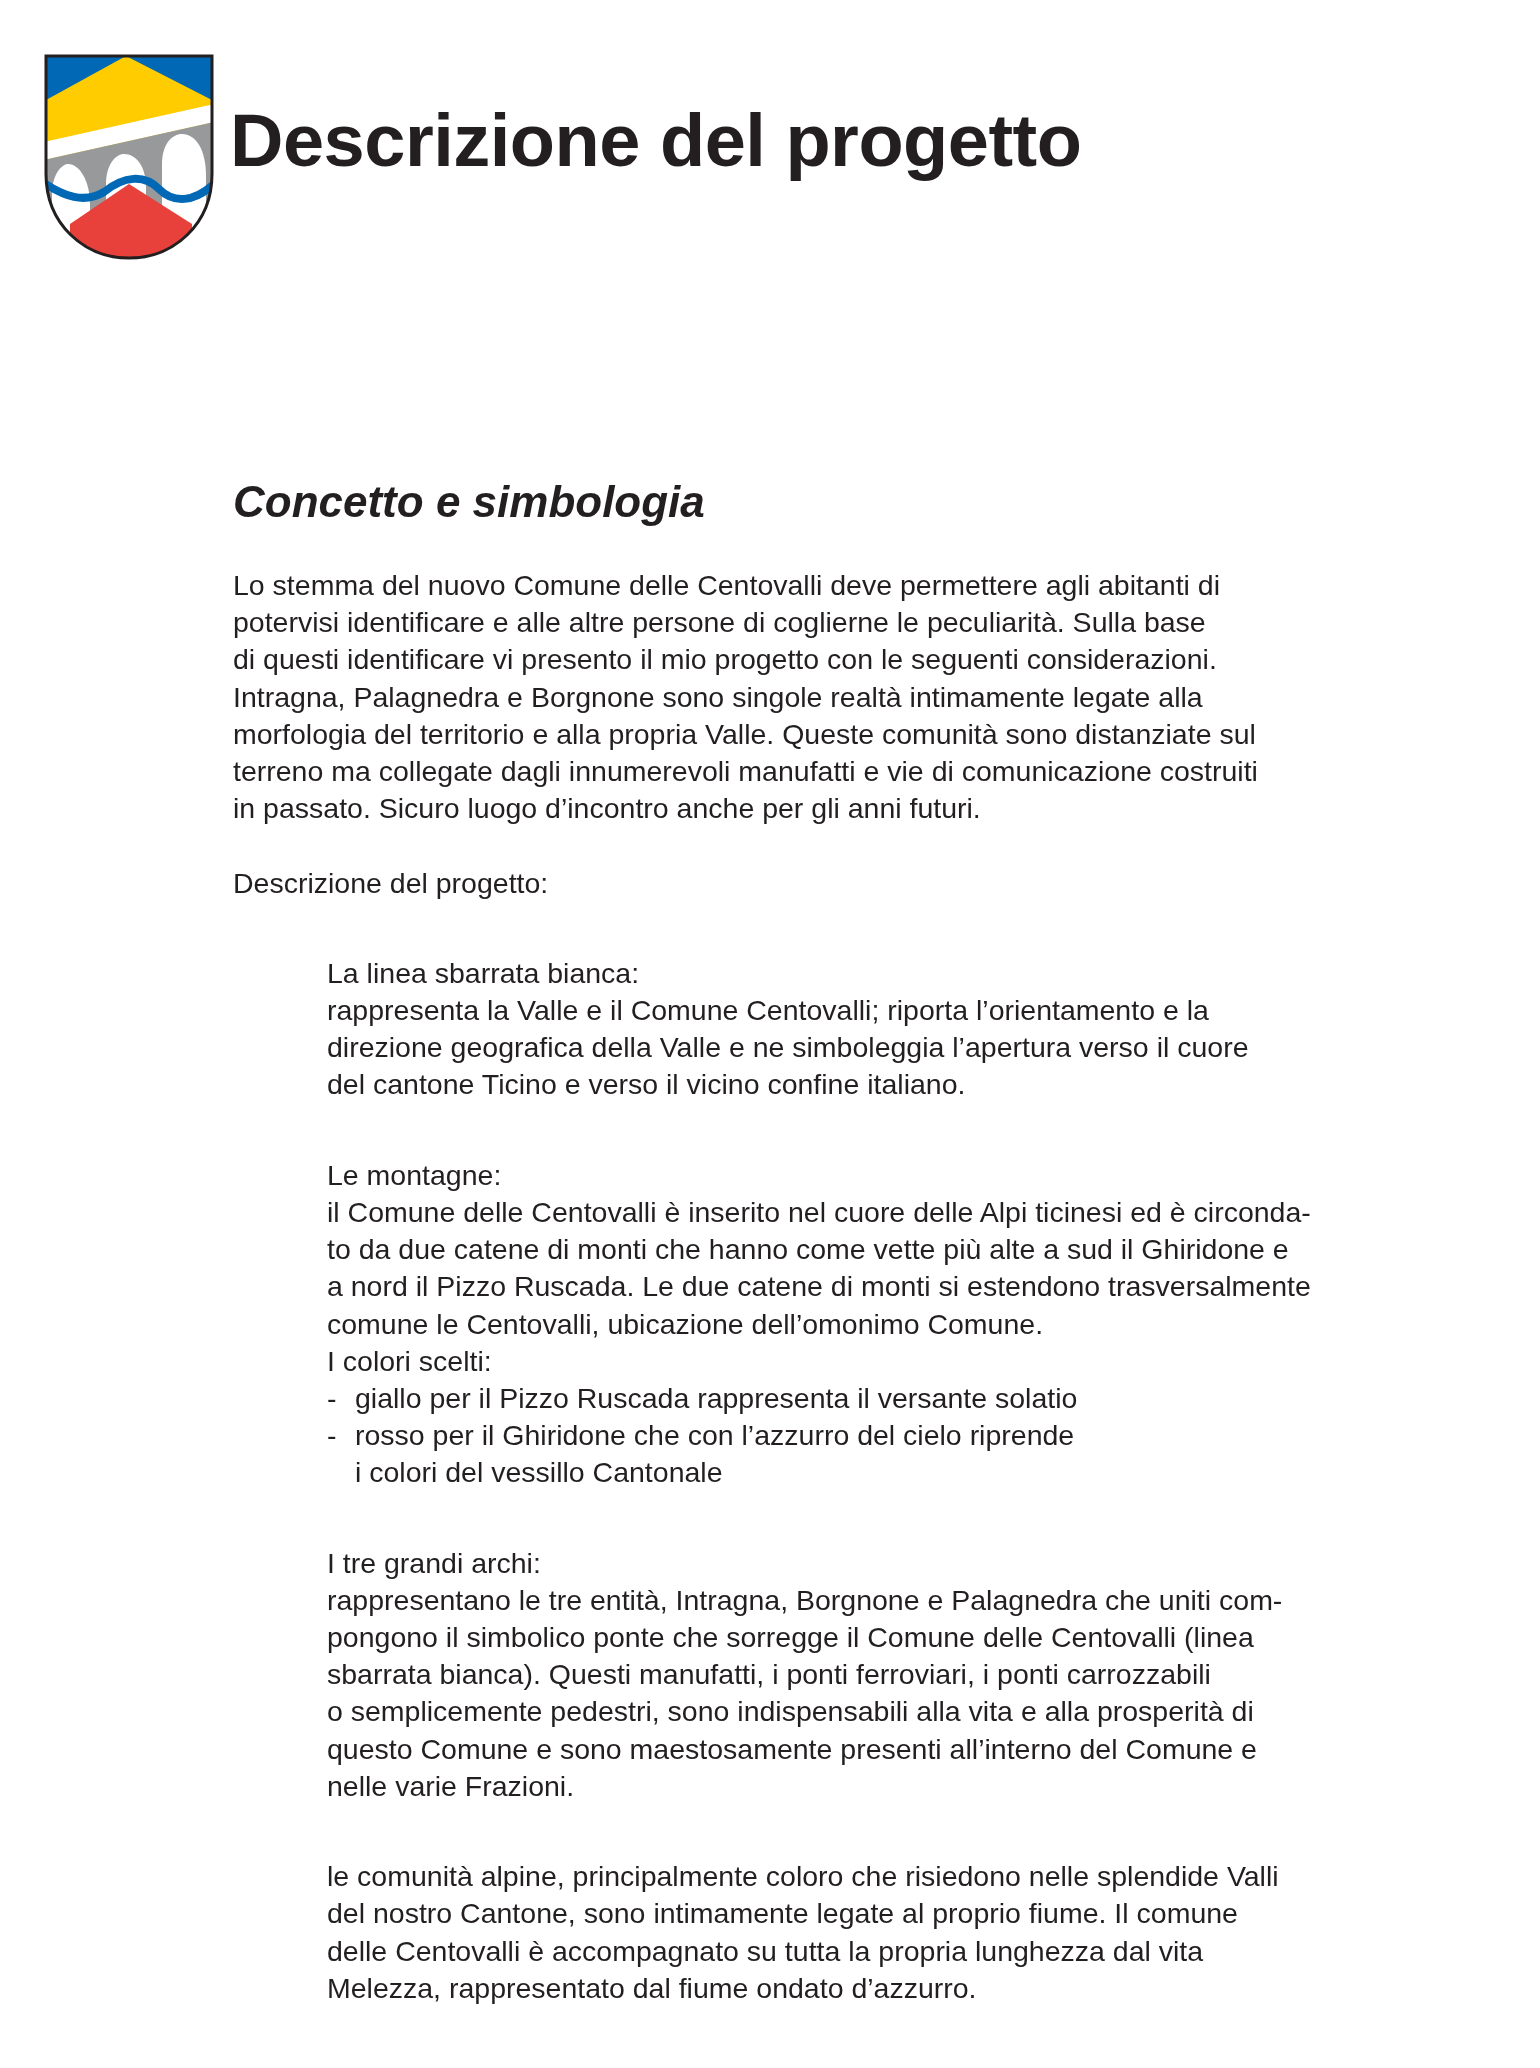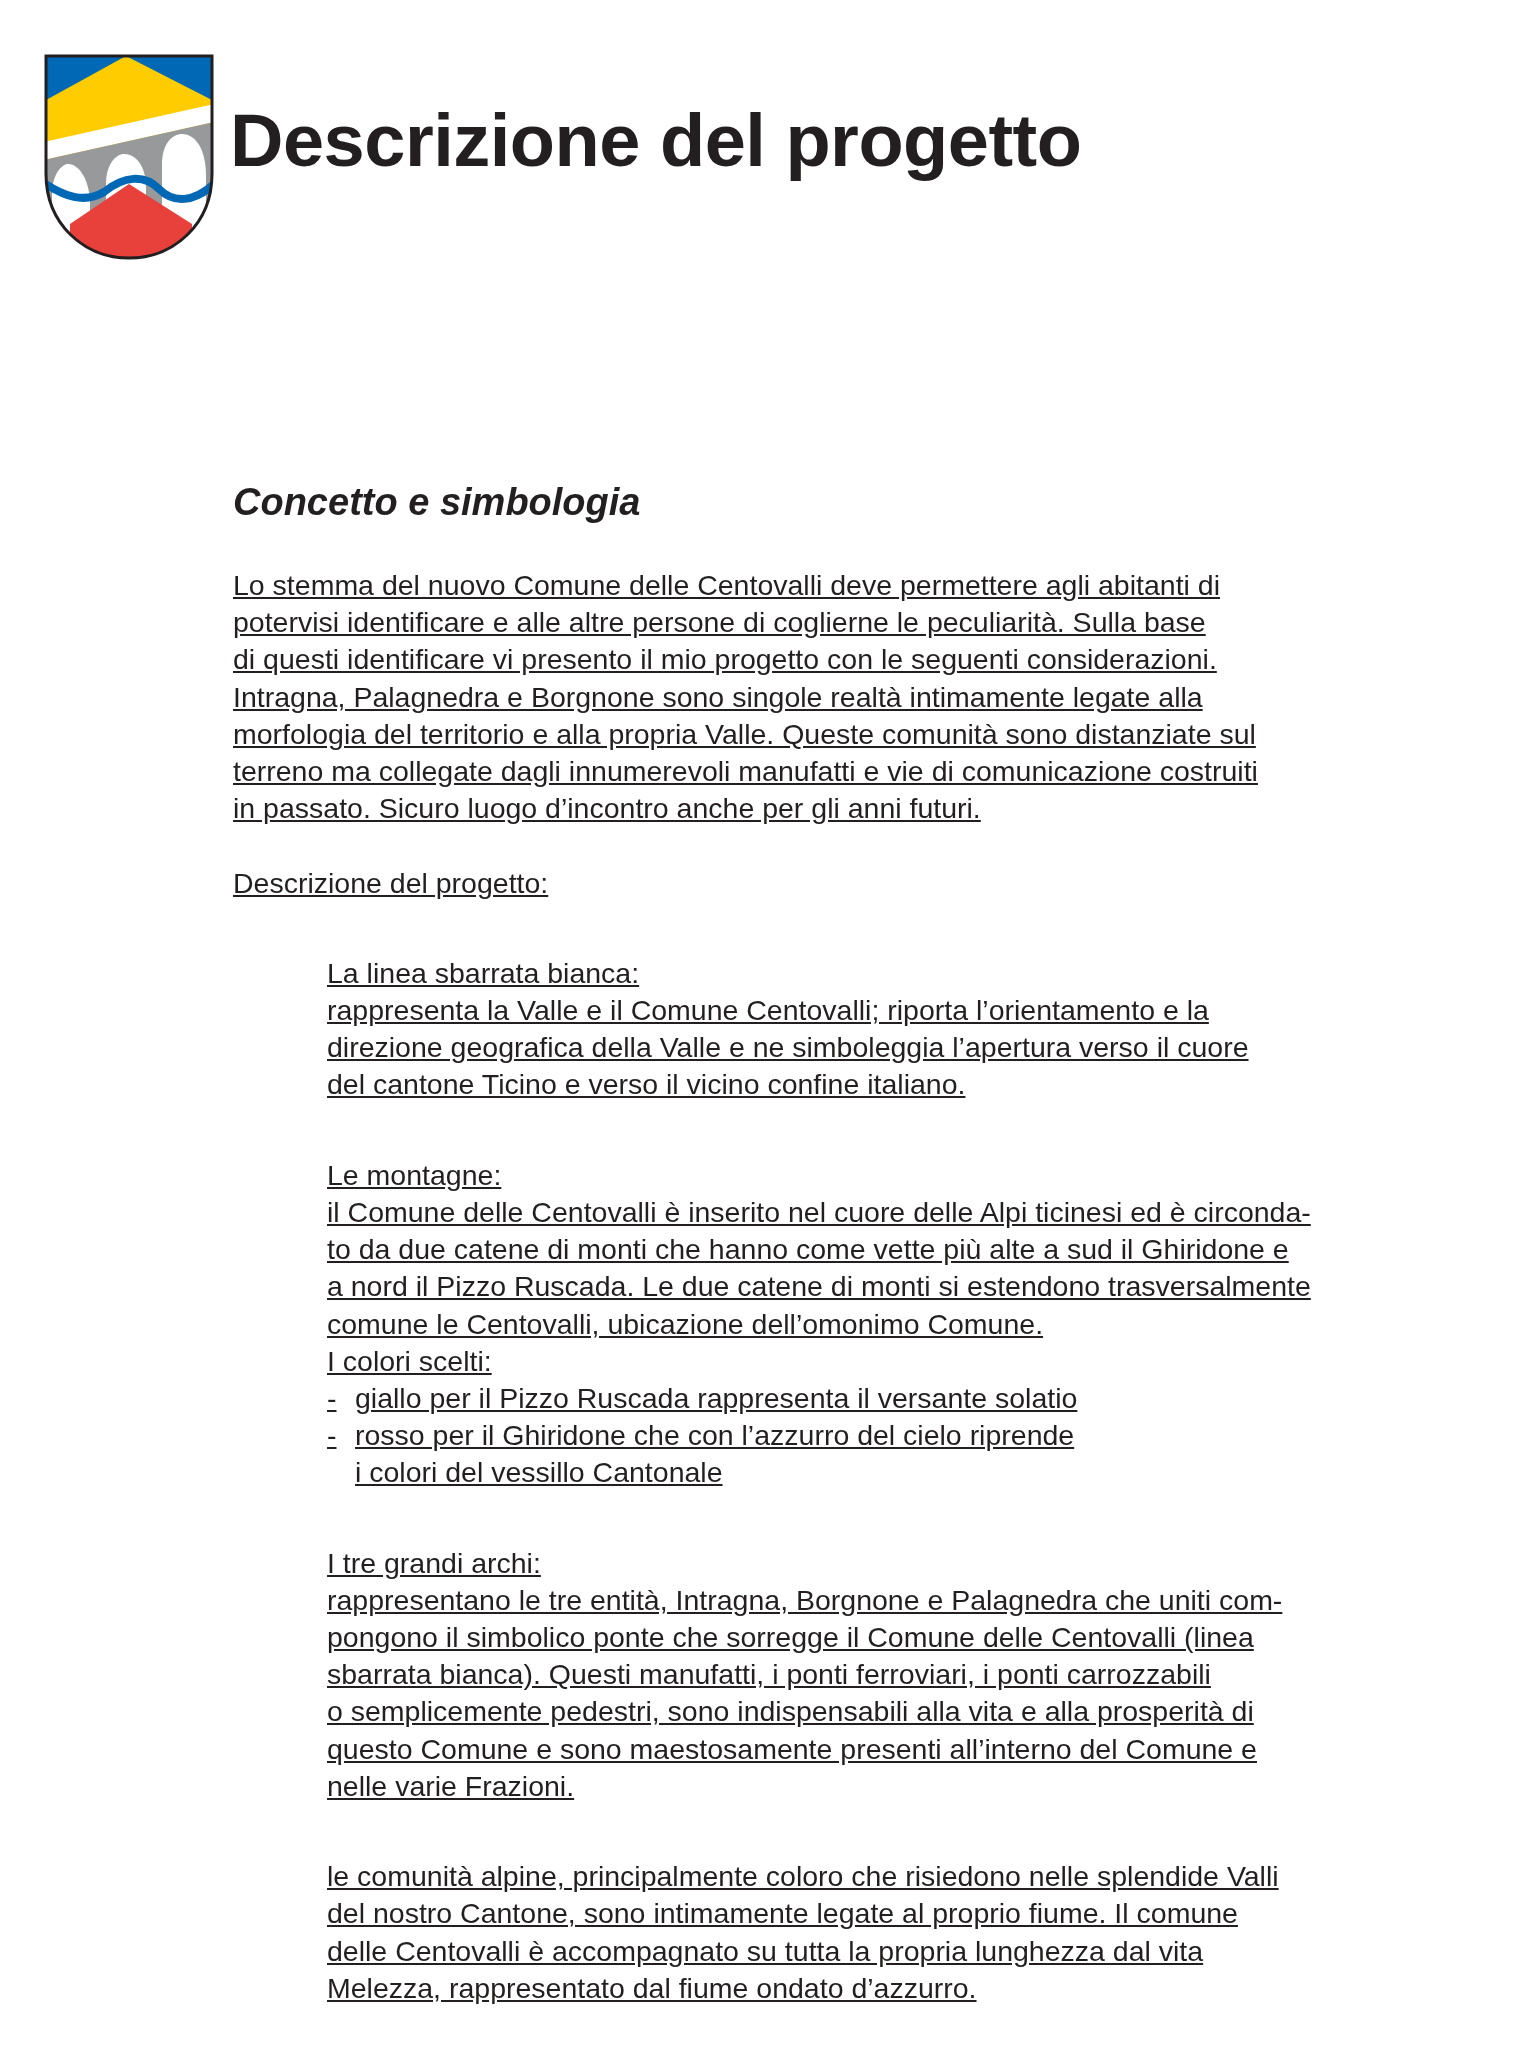--- a/index.html
+++ b/index.html
@@ -4,24 +4,24 @@
 <style>
   html, body { margin: 0; padding: 0; background: #ffffff; }
   body { width: 1540px; height: 2068px; position: relative; overflow: hidden;
          font-family: "Liberation Sans", sans-serif; color: #231f20; }
   .crest { position: absolute; left: 44px; top: 54px; width: 170px; height: 206px; }
   .title { position: absolute; left: 230px; top: 96px; margin: 0;
            font-family: "Liberation Sans", sans-serif; font-weight: bold;
            font-size: 74px; line-height: 90px; letter-spacing: -0.5px; white-space: nowrap; text-align: right; }
   .subtitle { position: absolute; left: 233px; top: 478px; margin: 0;
               font-family: "Liberation Sans", sans-serif; font-weight: bold; font-style: italic;
-              font-size: 38px; line-height: 48px; white-space: nowrap; }
+              font-size: 44px; line-height: 48px; white-space: nowrap; }
   .doc { position: absolute; left: 233px; top: 567px; width: 1240px;
          font-size: 28.5px; line-height: 37.2px; }
-  .line { height: 37.2px; white-space: nowrap; text-decoration: underline; }
+  .line { height: 37.2px; white-space: nowrap; }
   .blank { height: 37.2px; }
   .indent { padding-left: 94px; margin-top: 16px; }
   .bullet { display: flex; }
   .bullet .dash { width: 28px; flex: none; }
   .bullet-cont { padding-left: 28px; }
 </style>
 </head>
 <body>
 
 <svg class="crest" viewBox="0 0 170 206" xmlns="http://www.w3.org/2000/svg">

